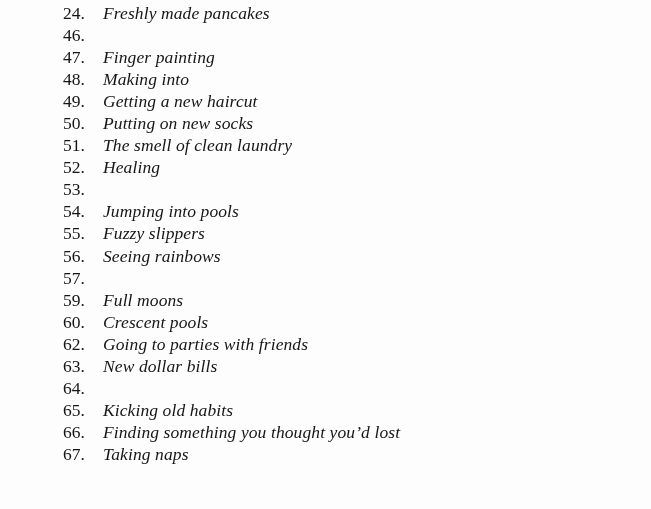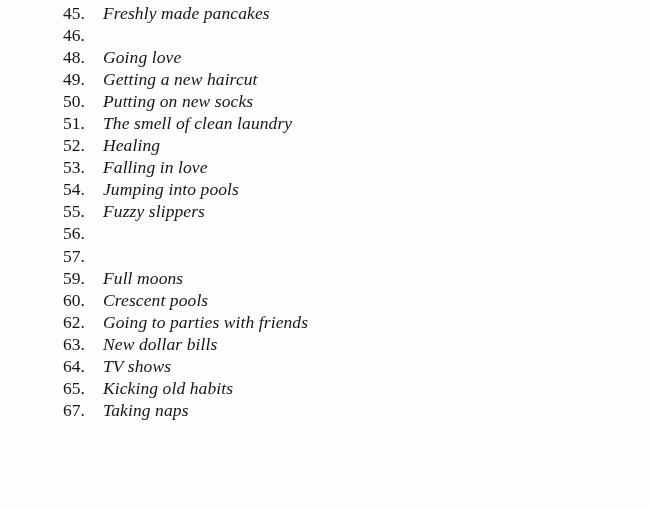--- a/index.html
+++ b/index.html
@@ -41,60 +41,64 @@
     letter-spacing: 0.1px;
     font-style: italic;
   }
 </style>
 </head>
 <body>
 
 <div class="doc-page">
   <ol class="numbered-list">
     <li>
-      <span class="item-number">45.</span>
+      <span class="item-number">24.</span>
       <span class="item-text">Freshly made pancakes</span>
     </li>
     <li>
       <span class="item-number">46.</span>
     </li>
     <li>
+      <span class="item-number">47.</span>
+      <span class="item-text">Finger painting</span>
+    </li>
+    <li>
       <span class="item-number">48.</span>
-      <span class="item-text">Going love</span>
+      <span class="item-text">Making into</span>
     </li>
     <li>
       <span class="item-number">49.</span>
       <span class="item-text">Getting a new haircut</span>
     </li>
     <li>
       <span class="item-number">50.</span>
       <span class="item-text">Putting on new socks</span>
     </li>
     <li>
       <span class="item-number">51.</span>
       <span class="item-text">The smell of clean laundry</span>
     </li>
     <li>
       <span class="item-number">52.</span>
       <span class="item-text">Healing</span>
     </li>
     <li>
       <span class="item-number">53.</span>
-      <span class="item-text">Falling in love</span>
     </li>
     <li>
       <span class="item-number">54.</span>
       <span class="item-text">Jumping into pools</span>
     </li>
     <li>
       <span class="item-number">55.</span>
       <span class="item-text">Fuzzy slippers</span>
     </li>
     <li>
       <span class="item-number">56.</span>
+      <span class="item-text">Seeing rainbows</span>
     </li>
     <li>
       <span class="item-number">57.</span>
     </li>
     <li>
       <span class="item-number">59.</span>
       <span class="item-text">Full moons</span>
     </li>
     <li>
       <span class="item-number">60.</span>
@@ -103,24 +107,27 @@
     <li>
       <span class="item-number">62.</span>
       <span class="item-text">Going to parties with friends</span>
     </li>
     <li>
       <span class="item-number">63.</span>
       <span class="item-text">New dollar bills</span>
     </li>
     <li>
       <span class="item-number">64.</span>
-      <span class="item-text">TV shows</span>
     </li>
     <li>
       <span class="item-number">65.</span>
       <span class="item-text">Kicking old habits</span>
+    </li>
+    <li>
+      <span class="item-number">66.</span>
+      <span class="item-text">Finding something you thought you’d lost</span>
     </li>
     <li>
       <span class="item-number">67.</span>
       <span class="item-text">Taking naps</span>
     </li>
   </ol>
 </div>
 
 </body></html>

